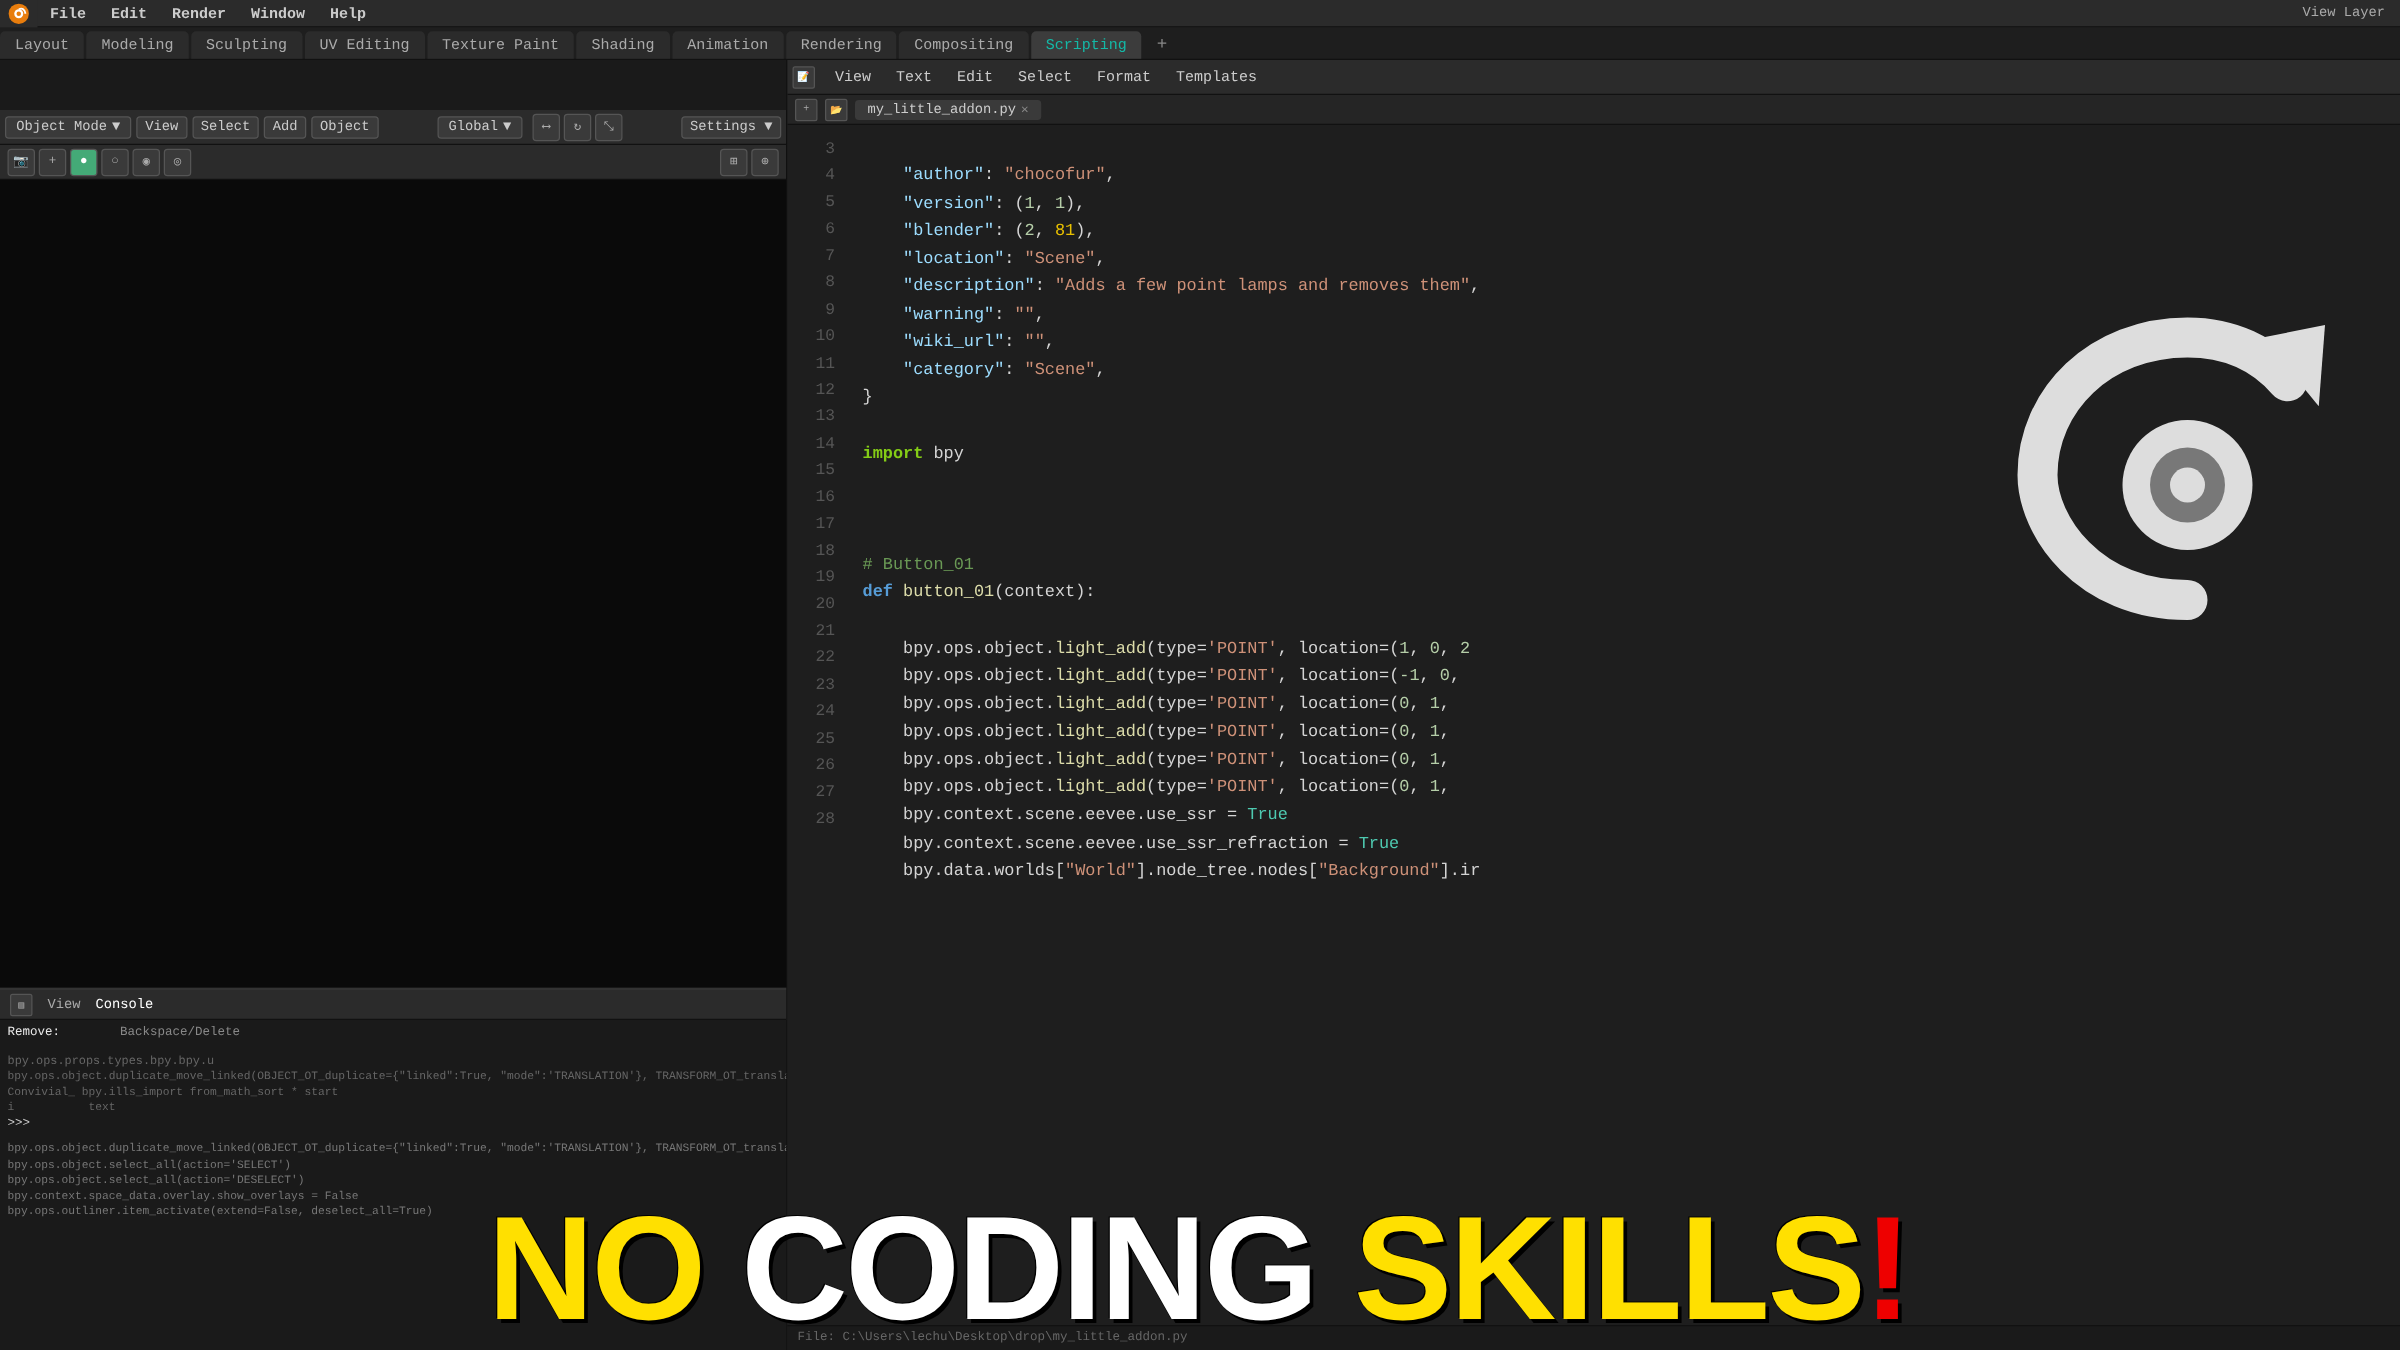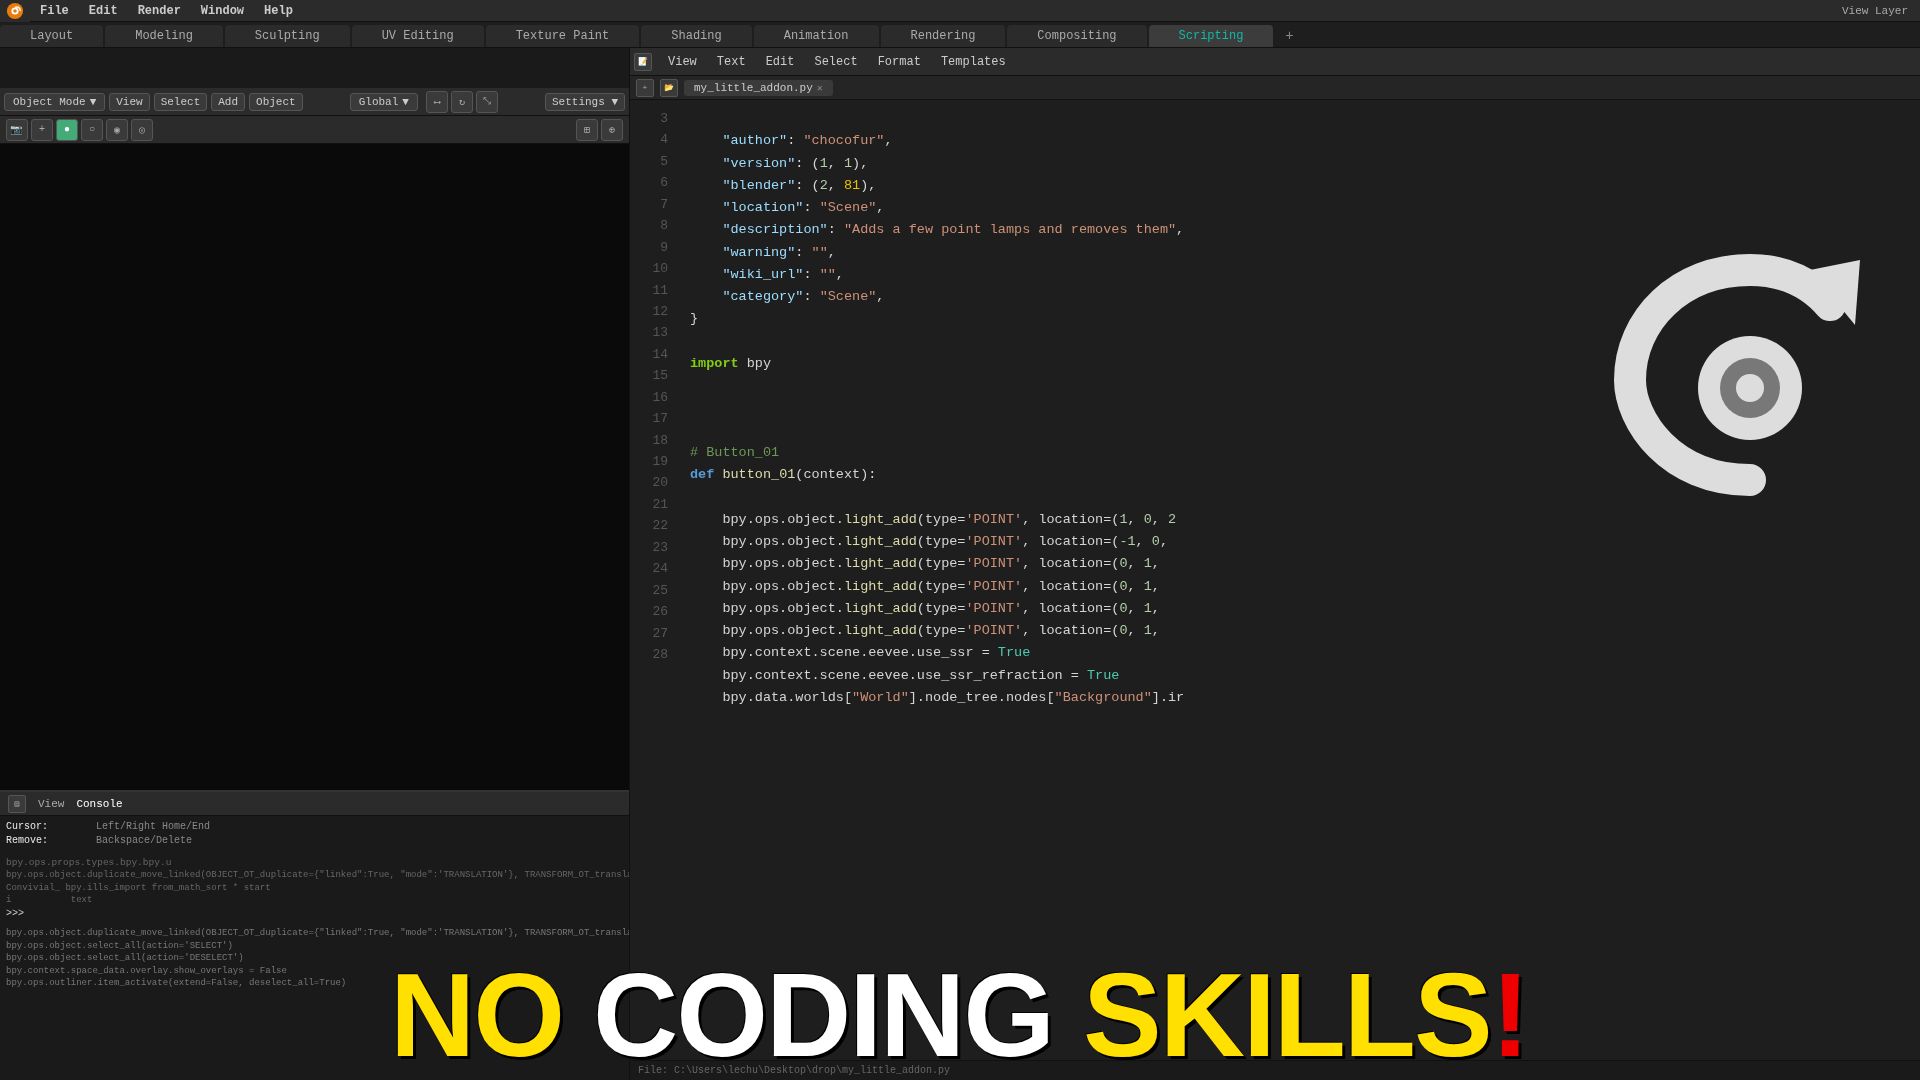--- a/index.html
+++ b/index.html
@@ -48,21 +48,21 @@
     
     #workspace-tabs {
       width: 100%;
       height: 26px;
       background: #1e1e1e;
       display: flex;
       align-items: flex-end;
       border-bottom: 1px solid #111;
     }
     .workspace-tab {
-      padding: 0 30px;
+      padding: 0 12px;
       height: 22px;
       font-size: 12px;
       color: #aaa;
       display: flex;
       align-items: center;
       cursor: pointer;
       background: #2b2b2b;
       border-top-left-radius: 4px;
       border-top-right-radius: 4px;
       margin-right: 2px;
@@ -541,21 +541,20 @@
       </div>
     </div>
 
     <div id="console-panel">
       <div id="console-header">
         <div style="width:18px;height:18px;background:#3a3a3a;border:1px solid #555;border-radius:2px;display:flex;align-items:center;justify-content:center;font-size:8px;color:#aaa;cursor:pointer;">▤</div>
         <div class="console-tab">View</div>
         <div class="console-tab active">Console</div>
       </div>
       <div id="console-output">
-        <div class="console-line"><span class="console-highlight">Cursor:</span>        Left/Right Home/End</div>
         <div class="console-line"><span class="console-highlight">Remove:</span>        Backspace/Delete</div>
         <div class="console-line" style="height:8px;"></div>
         <div class="console-line" style="color:#666;font-size:9.5px;">bpy.ops.props.types.bpy.bpy.u</div>
         <div class="console-line" style="color:#666;font-size:9px;">bpy.ops.object.duplicate_move_linked(OBJECT_OT_duplicate={"linked":True, "mode":'TRANSLATION'}, TRANSFORM_OT_translate={"value":(-0.875906, 0.0566498, 0), "orient_type":'GLOBAL', "orient_matrix":((1, 0, 0), (0, 1, 0),</div>
         <div class="console-line" style="color:#666;font-size:9px;">Convivial_ bpy.ills_import from_math_sort * start</div>
         <div class="console-line" style="color:#666;font-size:9px;">i           text</div>
         <div class="console-line" style="color:#ccc;">&gt;&gt;&gt; </div>
         <div style="height:6px;"></div>
         <div class="console-line" style="font-size:9px;color:#777;">bpy.ops.object.duplicate_move_linked(OBJECT_OT_duplicate={"linked":True, "mode":'TRANSLATION'}, TRANSFORM_OT_translate={"value":(-0.875906, 0.0566498, 0), "orient_type":'GLOBAL', "orient_matrix":((1, 0, 0), (0, 1,</div>
         <div class="console-line" style="font-size:9px;color:#777;">bpy.ops.object.select_all(action='SELECT')</div>

